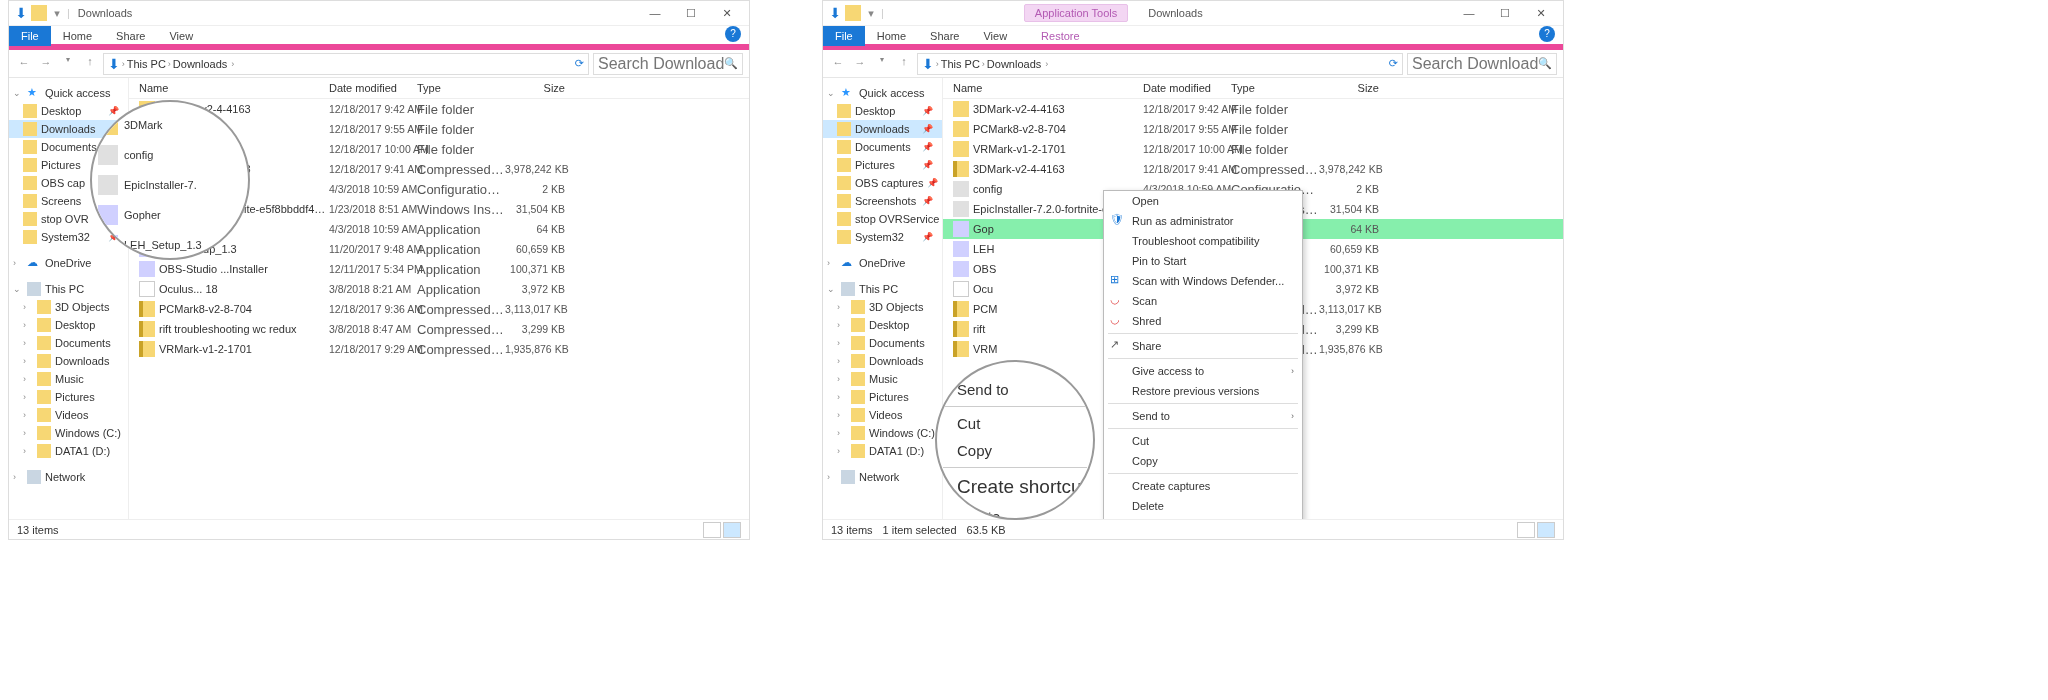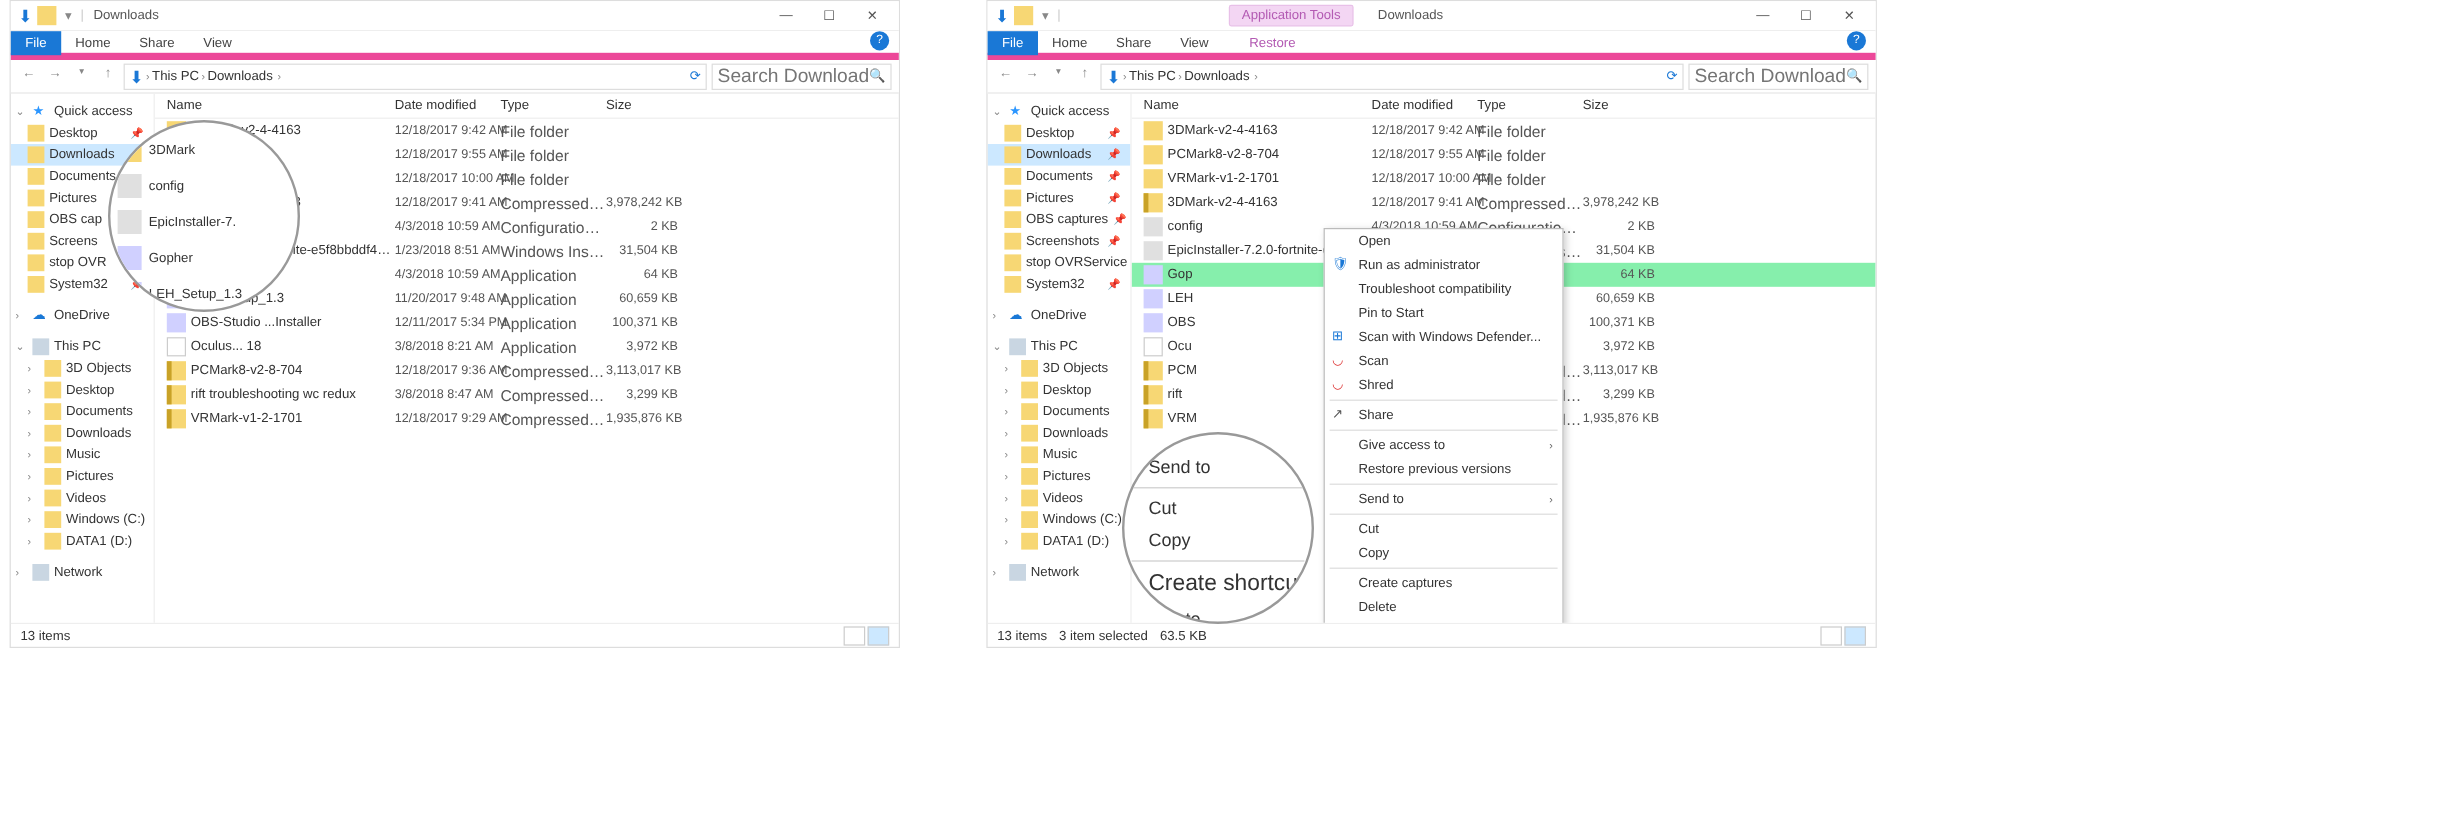--- a/index.html
+++ b/index.html
@@ -32,21 +32,21 @@
 .side-item{display:flex;align-items:center;padding:2px 4px 2px 14px;gap:4px;white-space:nowrap;overflow:hidden}
 .side-item.root{padding-left:4px}
 .side-item.sel{background:#cce8ff}
 .side-icon{width:14px;height:14px;flex:0 0 14px}
 .side-caret{width:10px;color:#888;font-size:9px}
 .files{flex:1;overflow:hidden;position:relative}
 .file-hdr{display:flex;padding:4px 0 4px 10px;border-bottom:1px solid #eee;color:#555}
 .file-hdr .col-n{width:190px}
 .file-hdr .col-d{width:88px}
 .file-hdr .col-t{width:88px}
-.file-hdr .col-s{width:60px;}
+.file-hdr .col-s{width:60px;text-align:right}
 .file-row{display:flex;padding:2px 0 2px 10px;align-items:center;white-space:nowrap}
 .file-row.sel{background:#86efac}
 .file-row .fi{width:16px;height:16px;margin-right:4px;flex:0 0 16px}
 .file-row .fn{width:170px;overflow:hidden;text-overflow:ellipsis}
 .file-row .fd{width:88px;color:#555;font-size:10.5px}
 .file-row .ft{width:88px;color:#555;font-size:13px;overflow:hidden;text-overflow:ellipsis}
 .file-row .fs{width:60px;text-align:right;color:#555;font-size:10.5px}
 .status{height:20px;border-top:1px solid #eee;display:flex;align-items:center;padding:0 8px;color:#555;gap:10px}
 .status .views{margin-left:auto;display:flex;gap:2px}
 .view-btn{width:18px;height:16px;border:1px solid #ccc}
@@ -662,21 +662,21 @@
           </div>
           <div class="ctx-item">
             <span>Delete</span>
           </div>
           <div class="ctx-item"></div>
         </div>
     </div>
   </div>
   <div class="status">
     <span>13 items</span>
-    <span>3 item selected</span>
+    <span>1 item selected</span>
     <span>63.5 KB</span>
     <div class="views">
       <div class="view-btn"></div>
       <div class="view-btn" style="background:#cce8ff"></div>
     </div>
   </div>
 </div>
 
 <div class="mag mag-left" id="mag-left">
     <div style="height:8px"></div>

